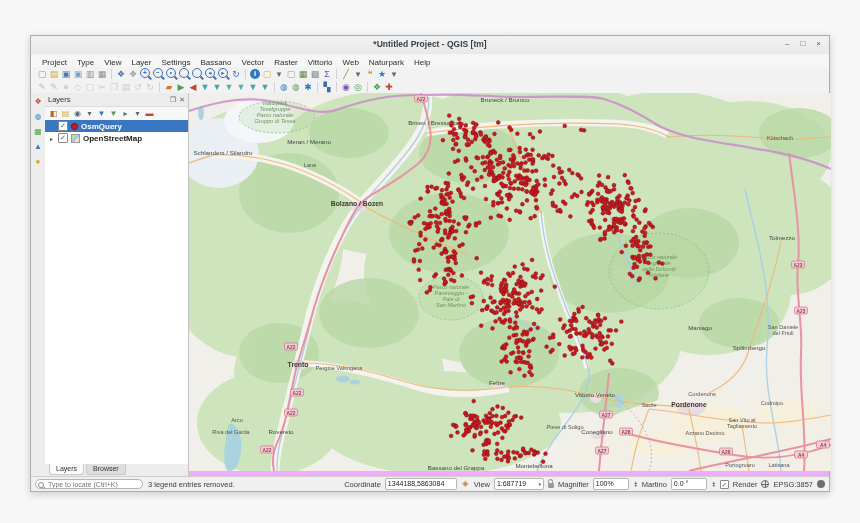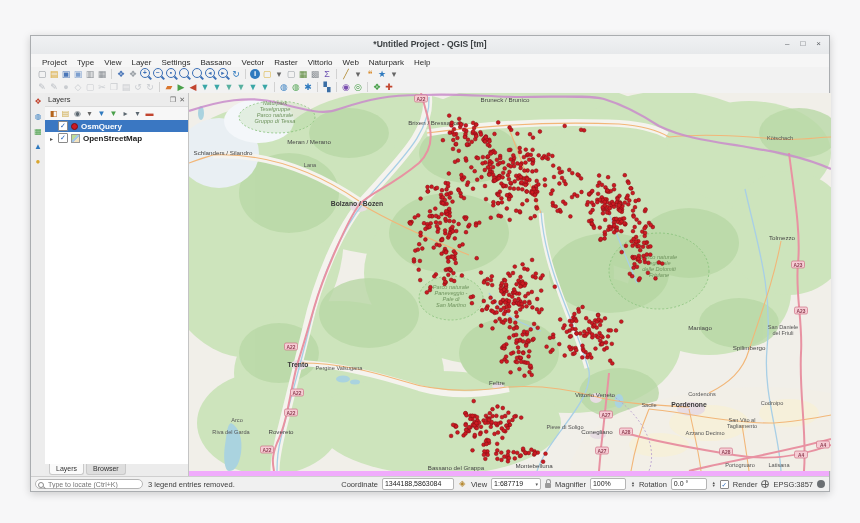--- a/index.html
+++ b/index.html
@@ -1445,21 +1445,21 @@
             <span>1:687719</span>
             <span class="ddown" style="margin-left:auto;">▾</span>
           </span>
         <span class="lock"></span>
         <span>Magnifier</span>
         <span class="sb-box" style="width:30px;">100%</span>
         <span class="spin">
             <span>▲</span>
             <span>▼</span>
           </span>
-        <span>Rotation</span>
+        <span>Martino</span>
         <span class="sb-box" style="width:30px;">0.0 °</span>
         <span class="spin">
             <span>▲</span>
             <span>▼</span>
           </span>
         <span class="chk">✓</span>
         <span>Render</span>
         <span class="globe"></span>
         <span>EPSG:3857</span>
         <span class="logdot"></span>

